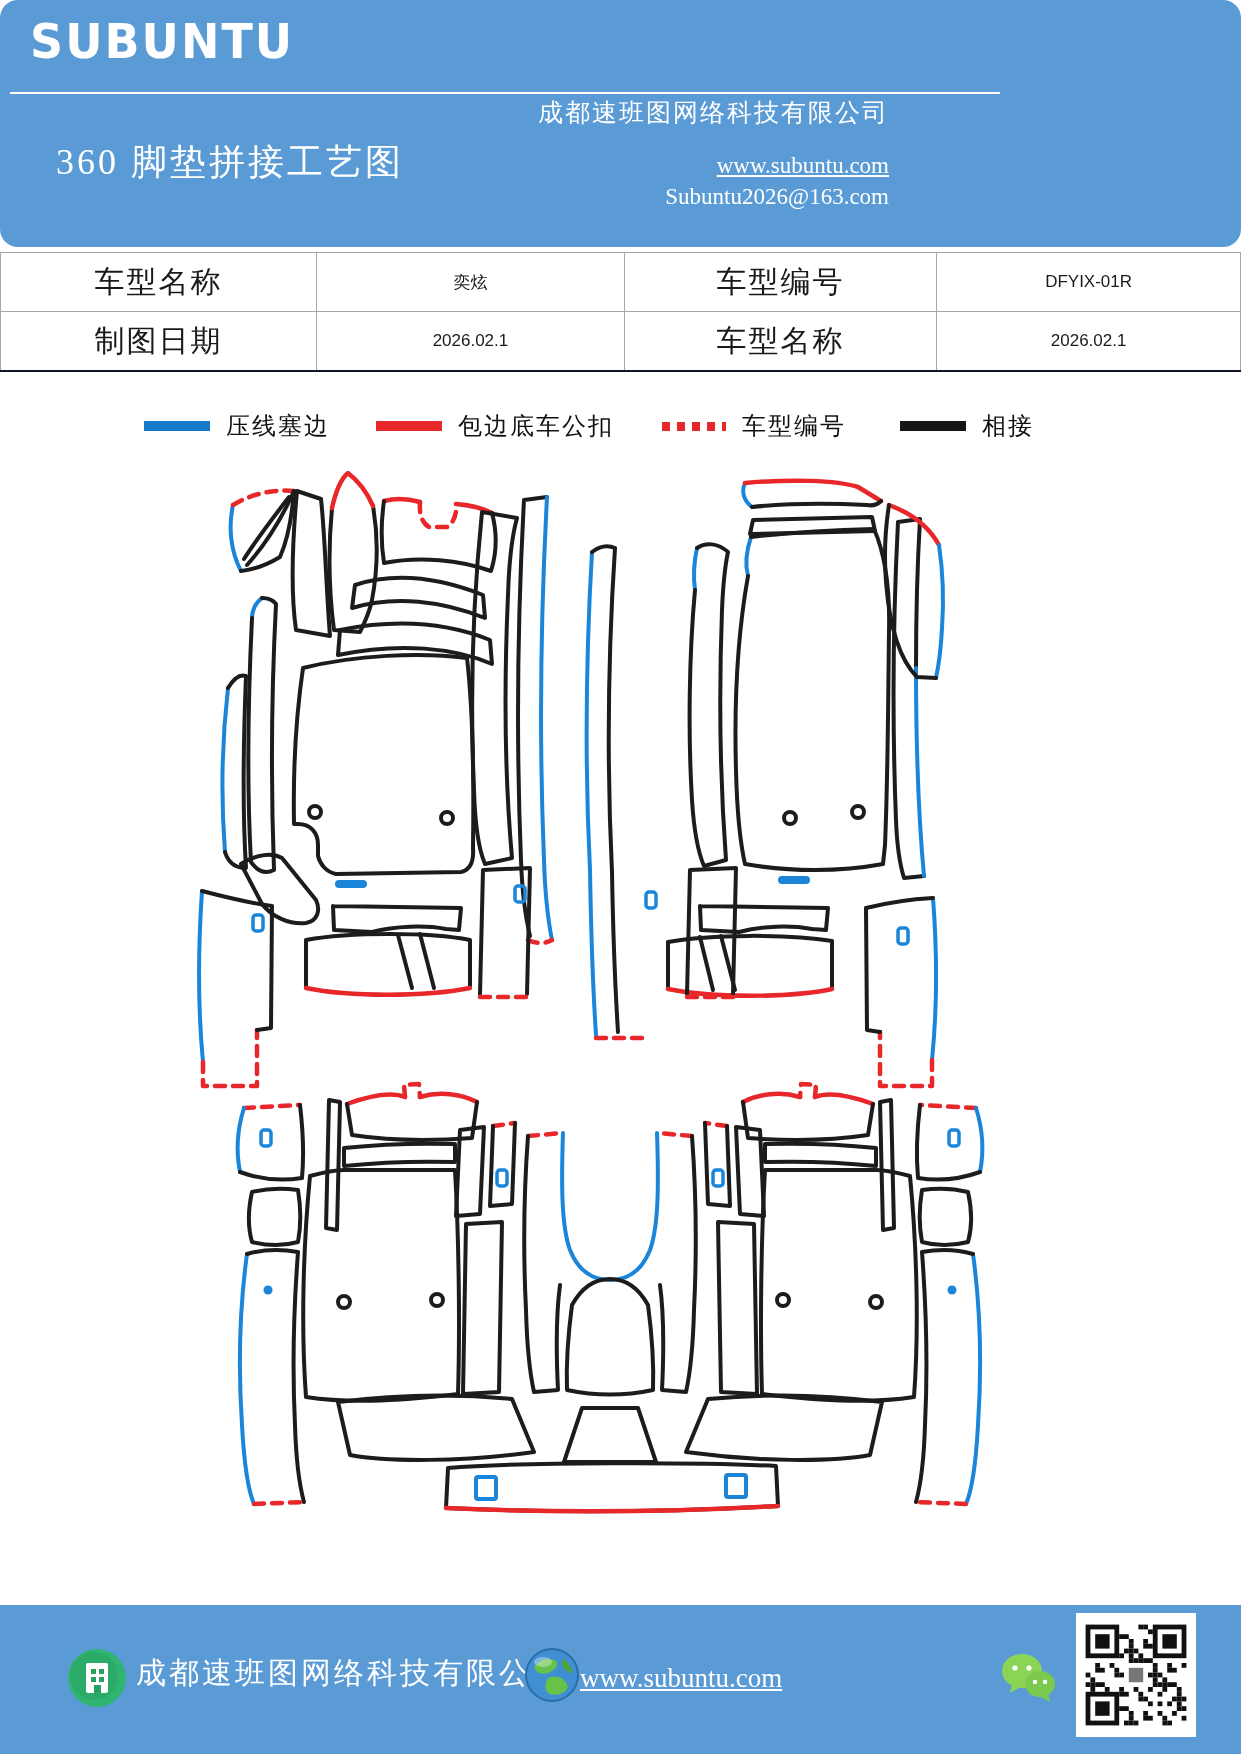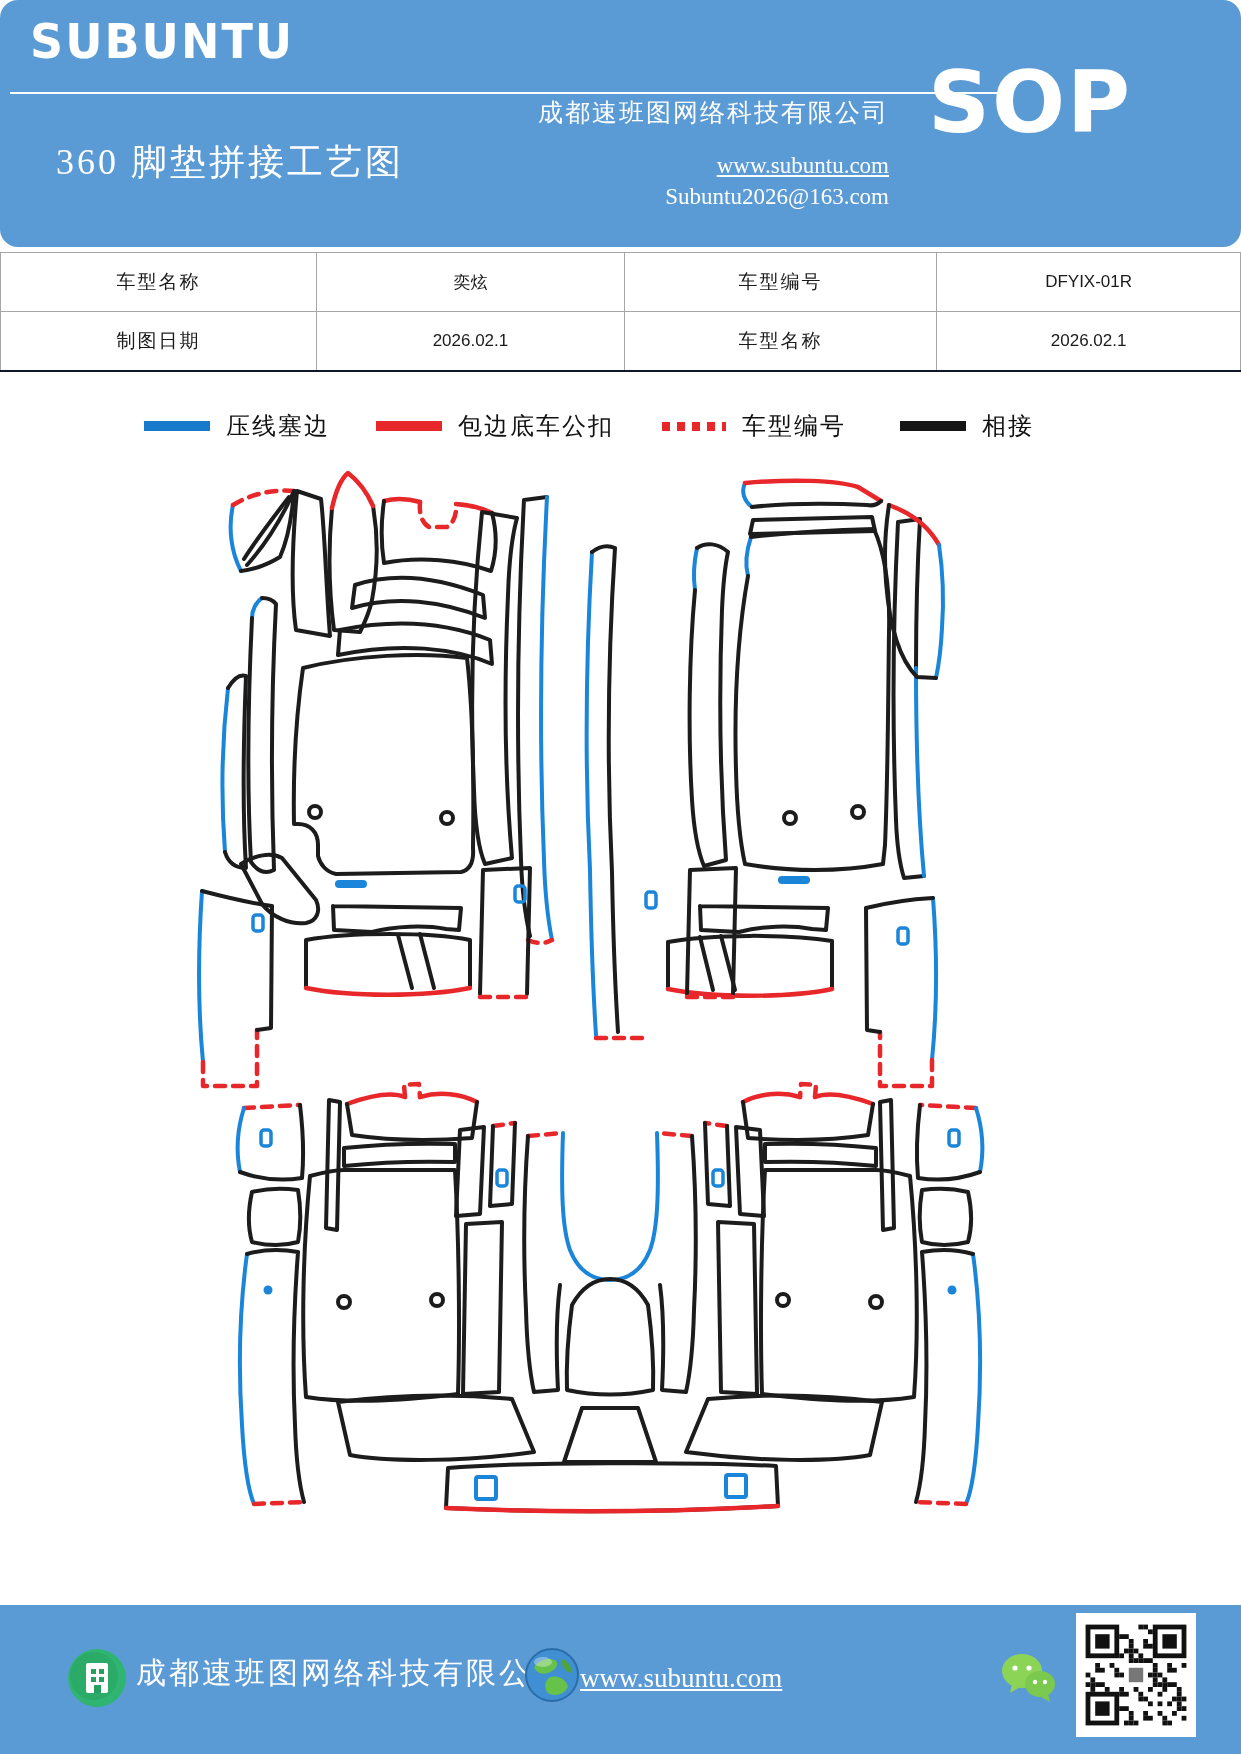--- a/index.html
+++ b/index.html
@@ -16,21 +16,21 @@
         font-family:"Liberation Serif",serif;letter-spacing:2px;}
   .h-www{position:absolute;right:352px;top:153px;color:#fff;font-size:23px;
         font-family:"Liberation Serif",serif;text-decoration:underline;cursor:pointer;}
   .h-mail{position:absolute;right:352px;top:184px;color:#fff;font-size:23px;
         font-family:"Liberation Serif",serif;margin-left:41px;}
   .sop{position:absolute;left:928px;top:52px;color:#fff;font-size:86px;font-weight:800;
         font-family:"DejaVu Sans",sans-serif;letter-spacing:2px;}
   
   .info{position:absolute;left:0;top:252px;width:1241px;border-collapse:collapse;}
   .info td{border:1px solid #a6a6a6;height:56px;text-align:center;vertical-align:middle;
-        font-size:19px;color:#1a1a1a;}
+        font-size:30px;color:#1a1a1a;}
   .info tr:last-child td{border-bottom:2px solid #0f172a;}
   .info td.lbl{font-family:"Liberation Serif",serif;letter-spacing:2px;}
   .info td.val{font-family:"Liberation Sans",sans-serif;font-size:17px;font-weight:500;}
   .c1{width:25.5%}.c2{width:24.8%}.c3{width:25.2%}.c4{width:24.5%}
   
   .legend{position:absolute;left:0;top:410px;width:1241px;height:40px;padding-left:24px;}
   .leg-item{position:absolute;top:0;display:flex;align-items:center;}
   .leg-label{font-size:24px;color:#111;font-family:"Liberation Serif",serif;
         letter-spacing:2px;margin-left:16px;}
   .sw{width:66px;height:10px;}
@@ -62,21 +62,20 @@
 </head>
 <body>
 
 <div class="header">
   <div class="logo">SUBUNTU</div>
   <div class="hline"></div>
   <div class="h-company">成都速班图网络科技有限公司</div>
   <div class="doc-title">360 脚垫拼接工艺图</div>
   <div class="h-www">www.subuntu.com</div>
   <div class="h-mail">Subuntu2026@163.com</div>
-  <div class="sop">SOP</div>
 </div>
 
 <table class="info">
   <tbody>
       <tr>
     <td class="lbl c1">车型名称</td>
     <td class="val c2">奕炫</td>
     <td class="lbl c3">车型编号</td>
     <td class="val c4">DFYIX-01R</td>
   </tr>

